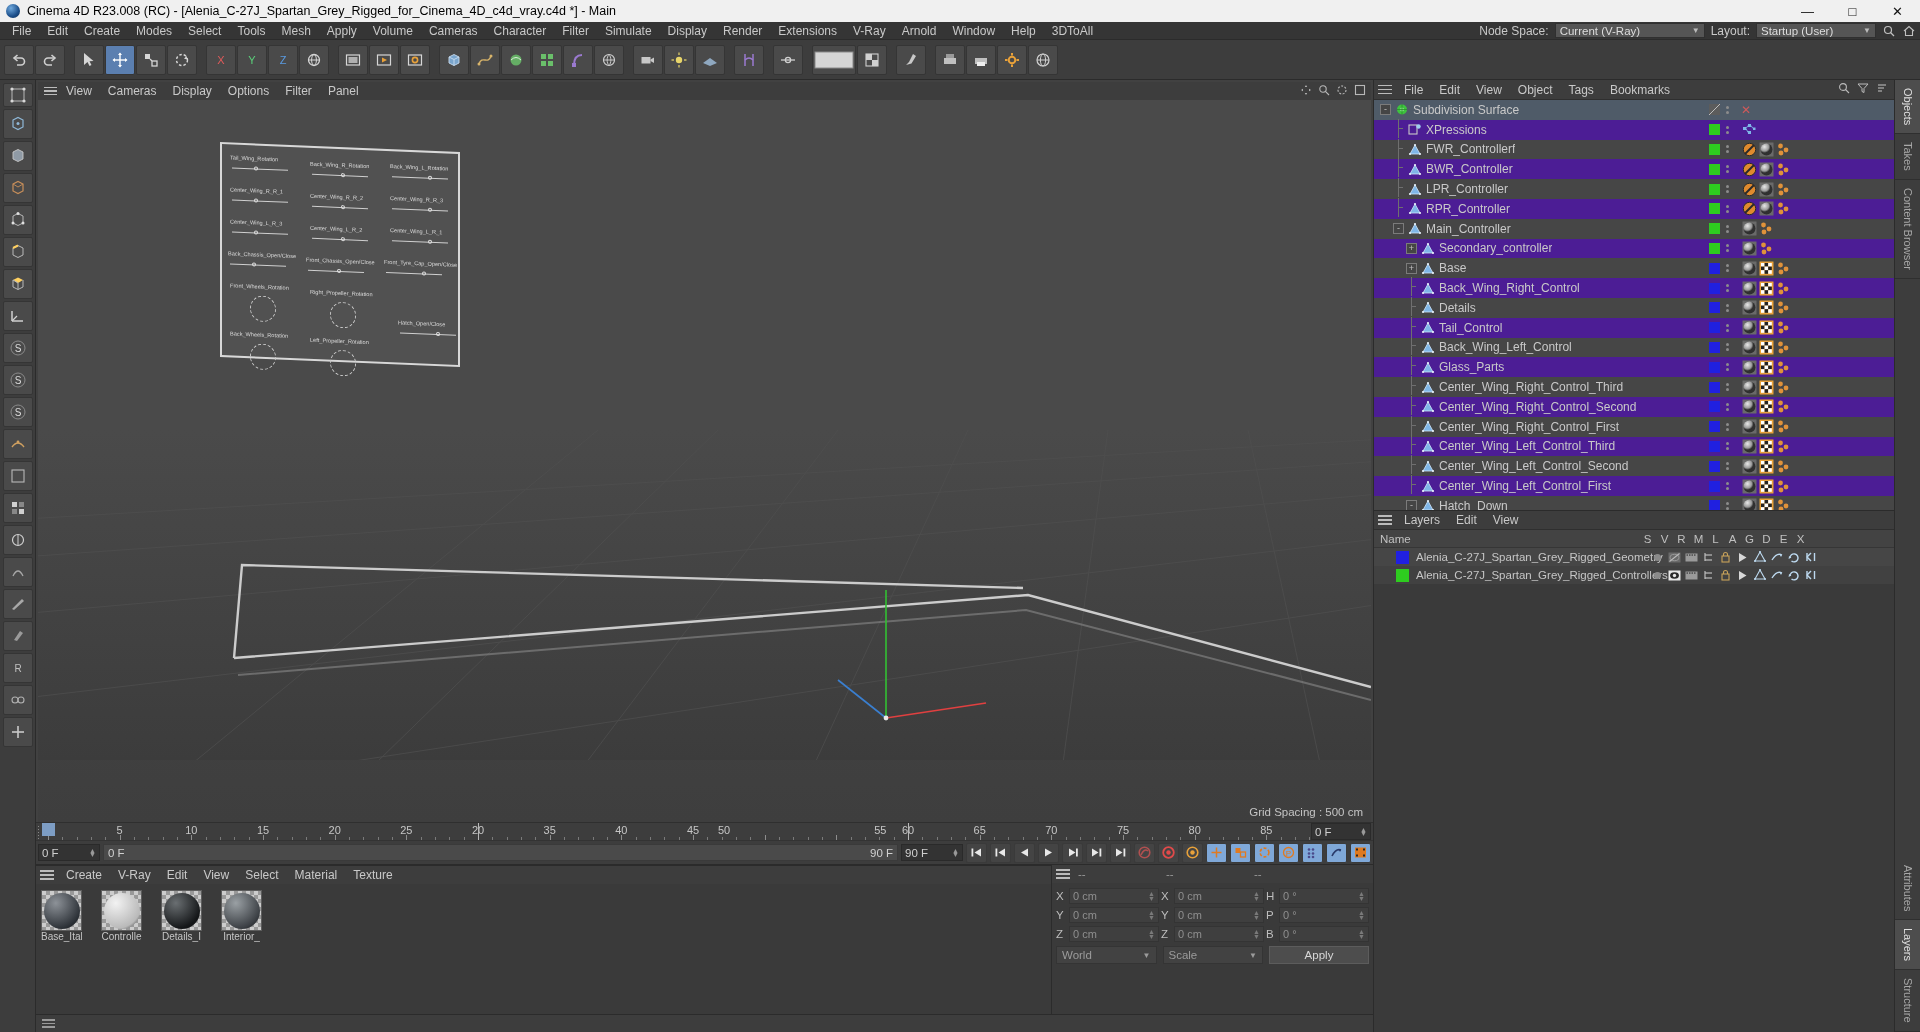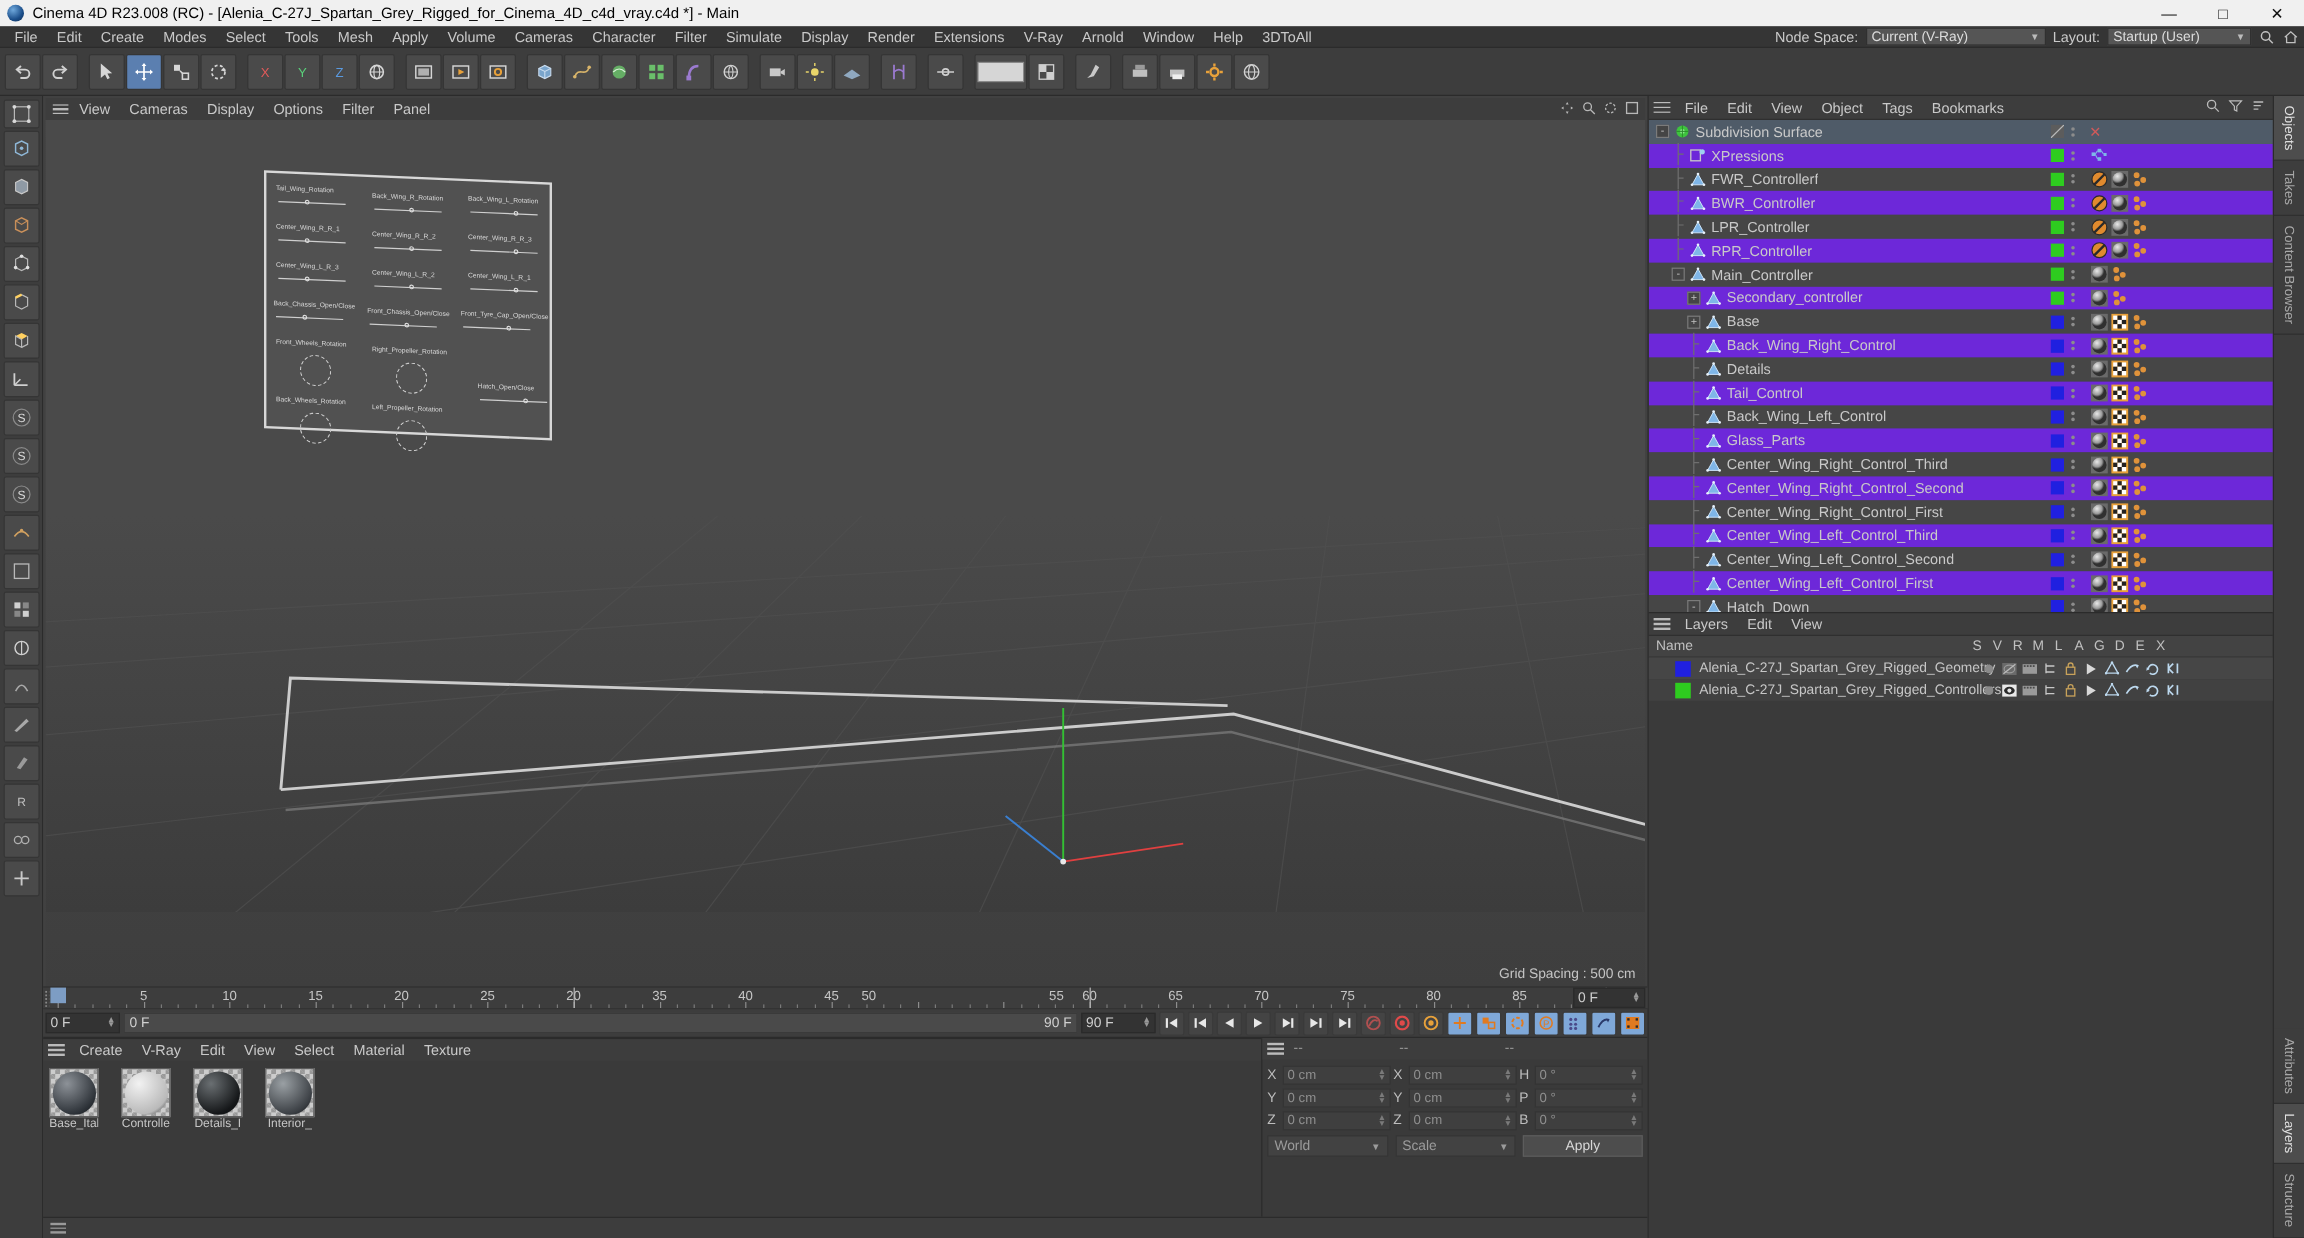--- a/index.html
+++ b/index.html
@@ -122,21 +122,21 @@
   
   #objhdr { height:20px; background:#3d3d3d; display:flex; align-items:center;
      border-bottom:1px solid #2f2f2f;}
   #objhdr .hamb{width:22px;display:flex;flex-direction:column;gap:2.5px;align-items:center;}
   #objhdr .hamb i{display:block;width:14px;height:1.5px;background:#bbb;}
   #objhdr .hm{padding:0 8px;font-size:12px;color:#c9c9c9;line-height:20px;}
   #objhdr .right{margin-left:auto;display:flex;gap:7px;padding-right:6px;align-items:center;}
   #objtree { height:410px; overflow:hidden; position:relative; background:#434343;}
   .orow { height:19.8px; display:flex; align-items:center; position:relative; font-size:12px;}
   .orow.odd { background:#464646; }
-  .orow.even { background:#6d28d9; }
+  .orow.even { background:#4c1d95; }
   .orow.sel { background:#4f5b68; }
   .orow .indent { flex:0 0 auto; }
   .orow .exp { width:11px;height:11px;border:1px solid #7b7b7b;color:#c0c0c0;font-size:9px;
      display:flex;align-items:center;justify-content:center;flex:0 0 auto;background:#454545;line-height:1;}
   .orow .expspace { width:11px; flex:0 0 auto;}
   .orow .oicon { width:16px;height:14px;flex:0 0 auto;display:flex;align-items:center;justify-content:center;margin:0 3px;}
   .orow .oname { color:#c9c9c9; white-space:nowrap; overflow:hidden;}
   .orow .dotcol { position:absolute; left:352px; display:flex; flex-direction:column; gap:2px; }
   .orow .dotcol i { width:3px;height:3px;border-radius:50%;background:#8c8c8c;display:block;}
   .lsw { position:absolute; left:335px; width:11px; height:11px; }

